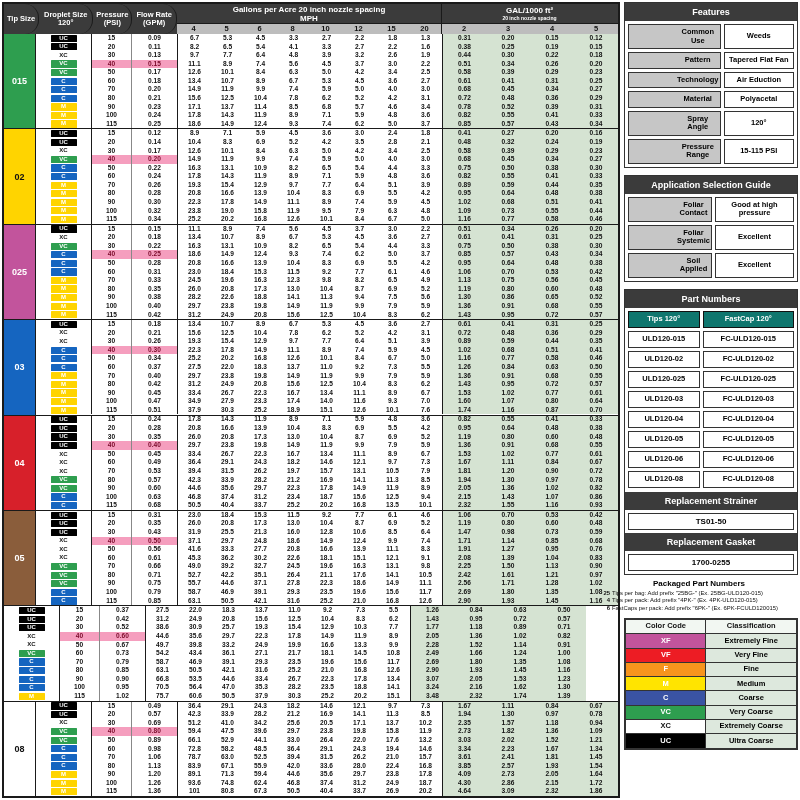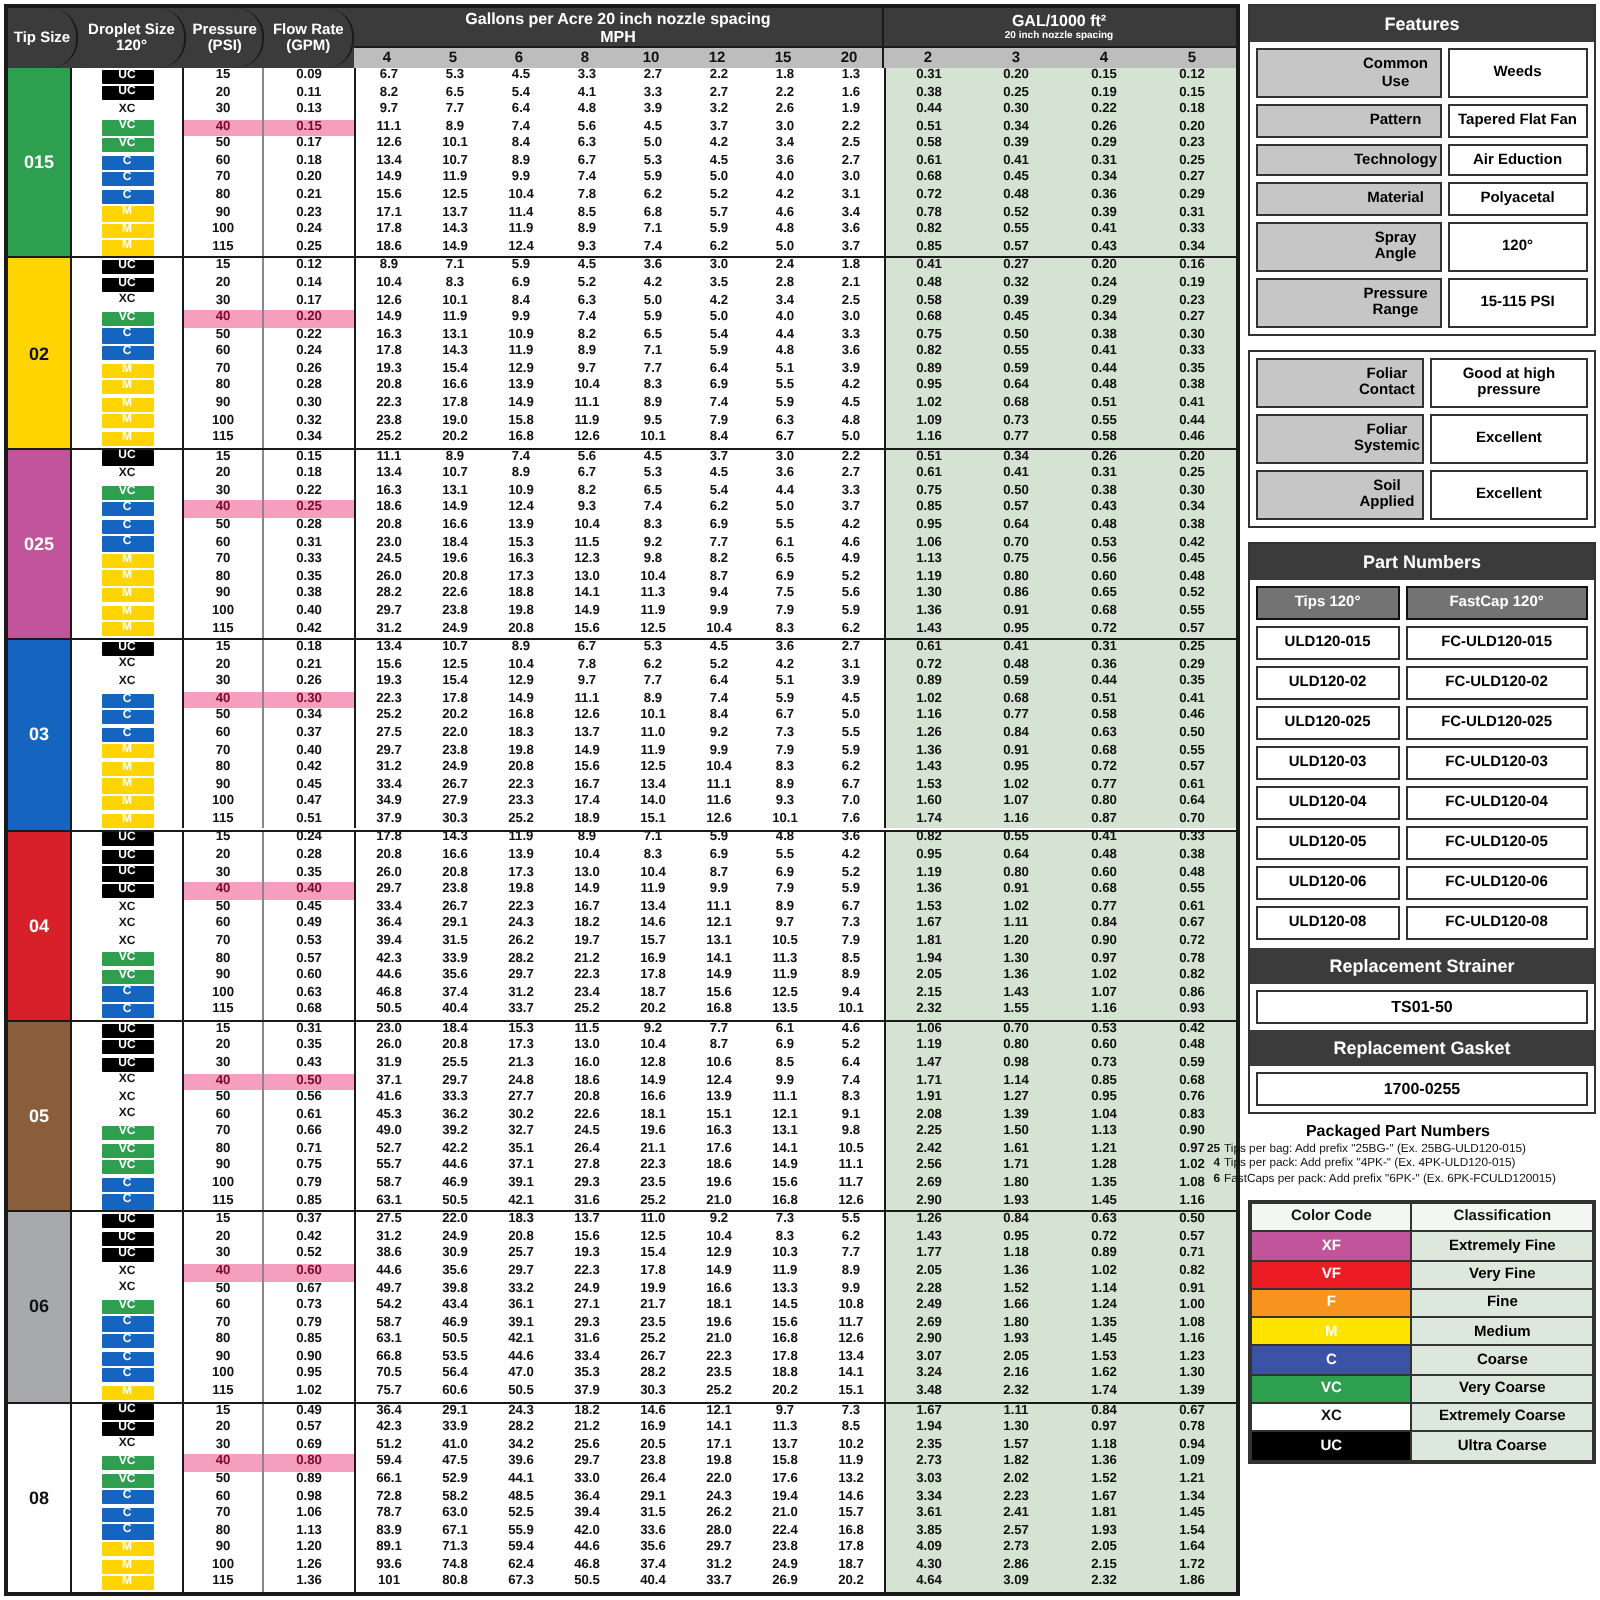--- a/index.html
+++ b/index.html
@@ -44,21 +44,21 @@
   
   #rightpanel { position:absolute; left:624px; top:2px; width:174px; height:796px; }
   .panelbox { border:1.5px solid #333; background:#fff; margin-bottom:7px; }
   .panelhead { background:#3b3b3b; color:#fff; font-weight:bold; font-size:9px; text-align:center; padding:4px 18px; line-height:10px; }
   .kvtable { width:100%; border-collapse:separate; border-spacing:3px; }
   .kvtable td { border:1px solid #333; font-size:7.5px; font-weight:bold; text-align:center; vertical-align:middle; padding:3px 1px; line-height:8.5px; }
   .kvtable td.k { background:#c6c6c6; width:47%;padding-left:48px; }
   .kvtable td.v { background:#fff; }
   .pn-table { width:100%; border-collapse:separate; border-spacing:3px; }
   .pn-table td { border:1px solid #333; font-size:7.5px; font-weight:bold; text-align:center; padding:3.5px 0; line-height:8px; }
-  .pn-table td.pn-head { background:#737373; color:#fff; border:1px solid #111; }
+  .pn-table td.pn-head { background:#0f766e; color:#fff; border:1px solid #111; }
   .valuebar { border:1px solid #333; margin:3px; font-size:8px; font-weight:bold; text-align:center; padding:3px 0; }
   #packaged { margin:4px 0 6px -24px; width:198px; }
   #packaged-title { font-size:8px; font-weight:bold; text-align:center; margin-bottom:2px; }
   .note { display:flex; font-size:5.9px; line-height:7.5px; color:#111; }
   .note .qty { width:10px; text-align:right; margin-right:2px; font-weight:bold; flex:0 0 10px;}
   .legend-table { width:100%; border-collapse:collapse; }
   .legend-table td { border:1px solid #333; font-size:7.5px; font-weight:bold; text-align:center; padding:2.4px 0; line-height:8.5px; }
   .legend-table td.lg-head { background:#f2f7f2; color:#111; }
   .legend-table td.lg-class { background:#dde8dd; }
 </style>
@@ -1383,21 +1383,20 @@
               <div class="cell c-mph">16.8</div>
               <div class="cell c-mph">12.6</div>
               <div class="cell c-gal first">2.90</div>
               <div class="cell c-gal">1.93</div>
               <div class="cell c-gal">1.45</div>
               <div class="cell c-gal">1.16</div>
             </div>
           </div>
         </div>
         <div class="group">
-          <div class="tipbar" style="background: rgb(167, 169, 172); color: rgb(17, 17, 17);">06</div>
           <div class="grows">
             <div class="trow">
               <div class="cell c-drop">
                 <div class="chip" style="background: rgb(0, 0, 0); color: rgb(255, 255, 255);">UC</div>
               </div>
               <div class="cell c-psi">15</div>
               <div class="cell c-flow">0.37</div>
               <div class="cell c-mph">27.5</div>
               <div class="cell c-mph">22.0</div>
               <div class="cell c-mph">18.3</div>
@@ -1848,20 +1847,21 @@
             </tr>
             <tr>
               <td class="k">Pressure Range</td>
               <td class="v">15-115 PSI</td>
             </tr>
           </tbody>
         </table>
     </div>
 
     <div class="panelbox">
+      <div class="panelhead">Application Selection Guide</div>
       <table class="kvtable">
           <tbody id="appguide-rows">
             <tr>
               <td class="k">Foliar Contact</td>
               <td class="v">Good at high pressure</td>
             </tr>
             <tr>
               <td class="k">Foliar Systemic</td>
               <td class="v">Excellent</td>
             </tr>

